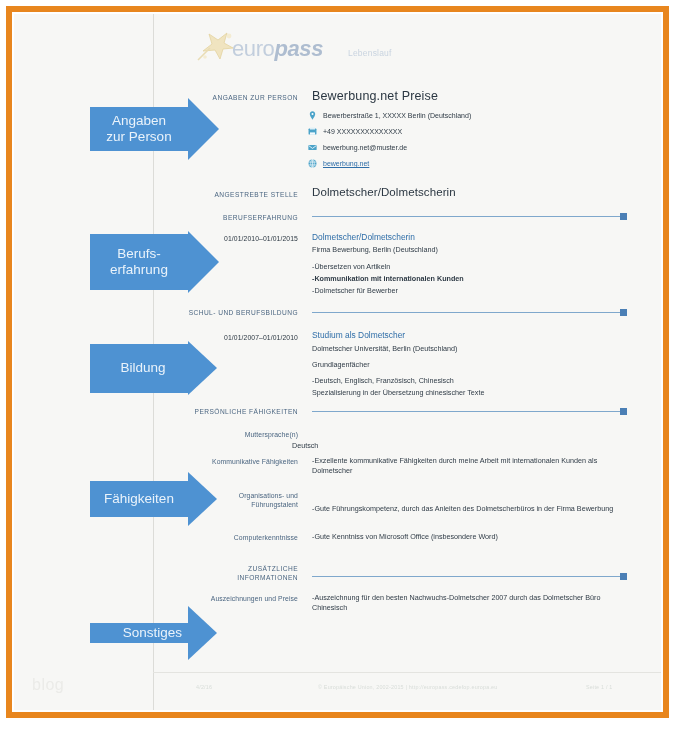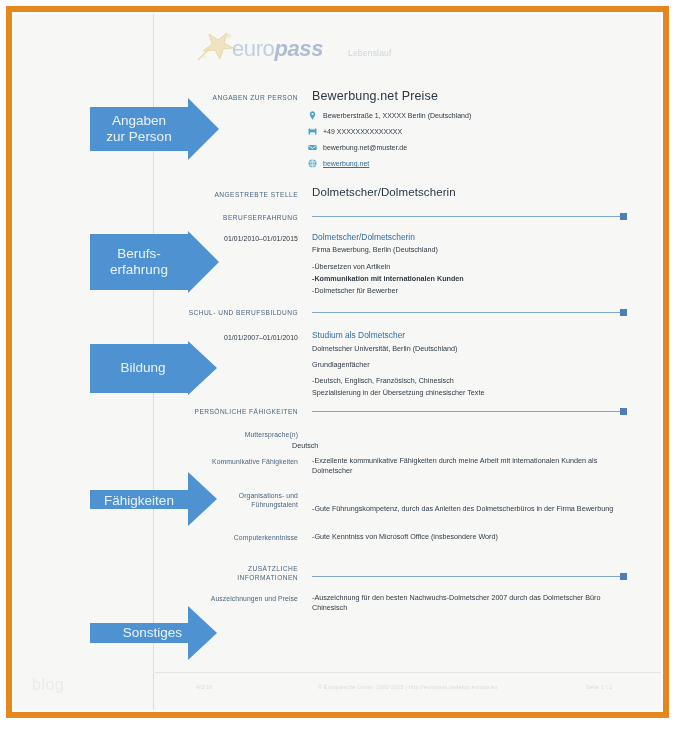--- a/index.html
+++ b/index.html
@@ -365,21 +365,21 @@
   </div>
 
   <div class="arrow" style="left:66px; top:341px;">
     <div class="arrow-body" style="width:98px; height:49px;padding-left:8px;">
       <div class="arrow-label">Bildung</div>
     </div>
     <div class="arrow-head" style="border-top-width:27px; border-bottom-width:27px; border-left-width:29px;"></div>
   </div>
 
   <div class="arrow" style="left:66px; top:472px;">
-    <div class="arrow-body" style="width:98px; height:19px;align-items:flex-end;">
+    <div class="arrow-body" style="width:98px; height:36px;">
       <div class="arrow-label">Fähigkeiten</div>
     </div>
     <div class="arrow-head" style="border-top-width:27px; border-bottom-width:27px; border-left-width:29px;"></div>
   </div>
 
   <div class="arrow" style="left:66px; top:606px;">
     <div class="arrow-body" style="width:98px; height:20px;justify-content:flex-end;">
       <div class="arrow-label">Sonstiges</div>
     </div>
     <div class="arrow-head" style="border-top-width:27px; border-bottom-width:27px; border-left-width:29px;"></div>

